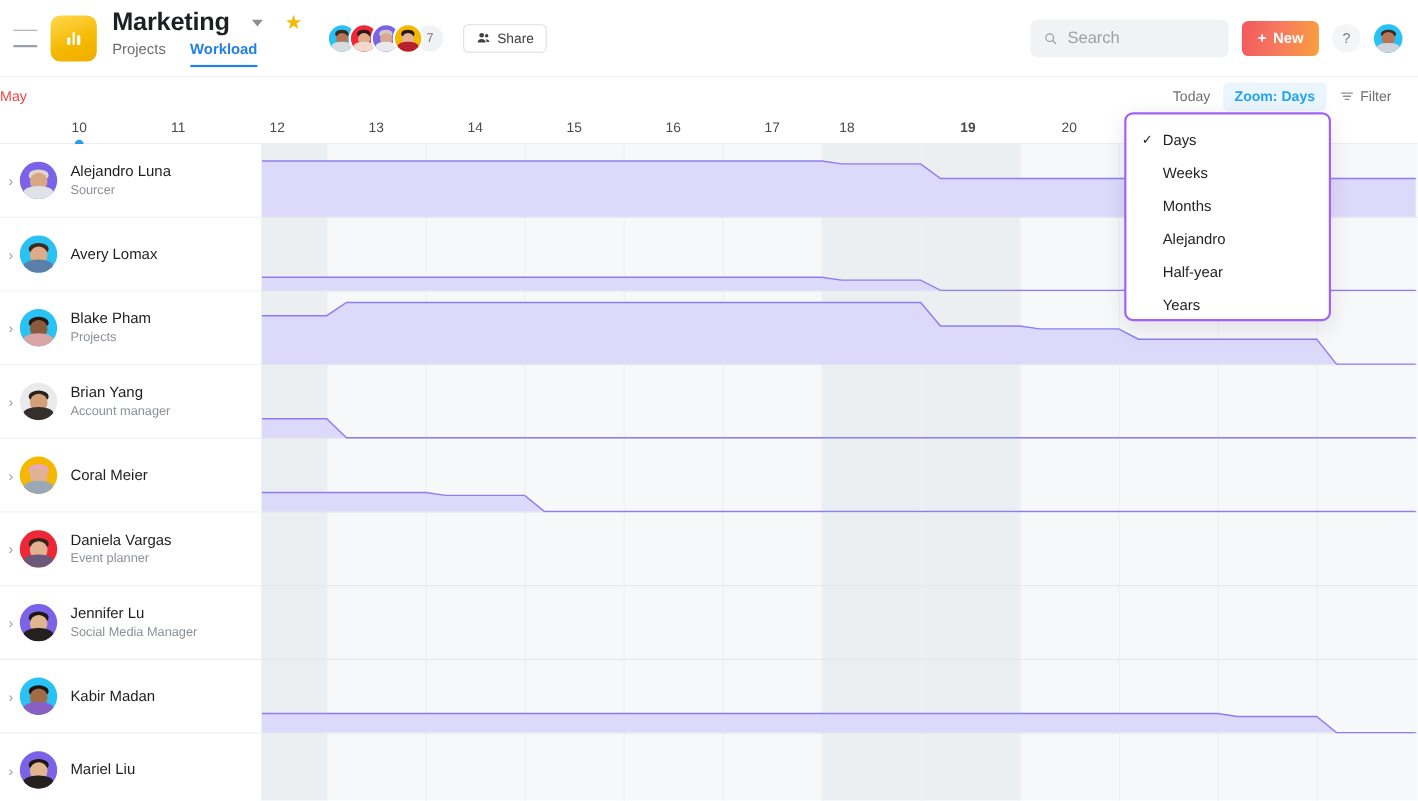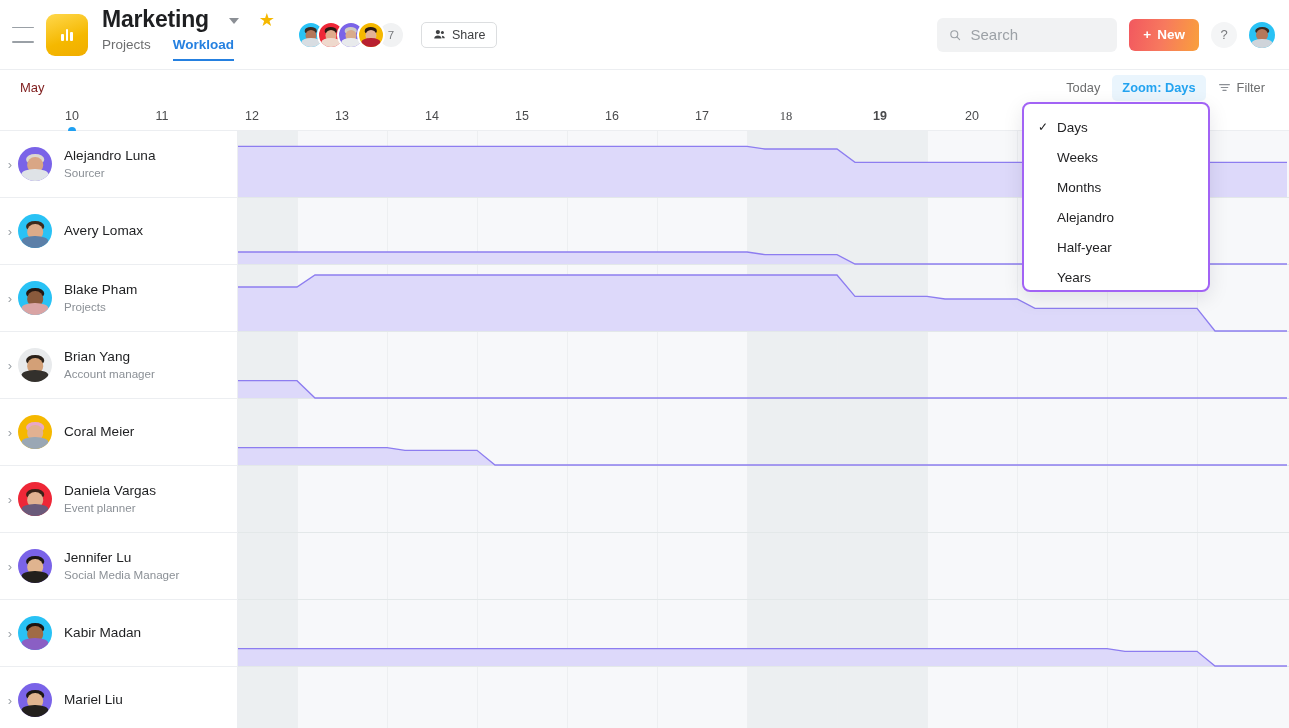--- a/index.html
+++ b/index.html
@@ -90,21 +90,21 @@
     width: 26px; height: 26px; border-radius: 50%; background: #f4f5f6; color: #77797c;
     display: flex; align-items: center; justify-content: center; font-size: 13px; cursor: pointer;
   }
   .me-avatar { width: 26px; height: 26px; border-radius: 50%; overflow: hidden; cursor: pointer; position: relative; }
 
   
   .toolbar {
     position: absolute; top: 70px; left: 0; width: 1289px; height: 35px;
     display: flex; align-items: center;
   }
-  .month-label { font-size: 13px; color: #7f1d1d; margin-left: 20px; }
+  .month-label { font-size: 13px; color: #ef4444; margin-left: 0; }
   .toolbar-right { margin-left: auto; display: flex; align-items: center; gap: 2px; padding-right: 14px; }
   .tb-btn {
     height: 26px; padding: 0 10px; border-radius: 5px; display: flex; align-items: center;
     gap: 6px; font-size: 12.8px; color: #6d6e6f; cursor: pointer; background: transparent;
   }
   .tb-btn.active { color: #23a3f0; background: #eaf5fd; font-weight: 700; }
 
   
   .date-header {
     position: absolute; top: 105px; left: 0; width: 1289px; height: 26px;
@@ -286,21 +286,21 @@
 
   <div class="date-header" id="date-header">
       <div class="date-tick" style="left: 72px;">10</div>
       <div class="date-tick" style="left: 162px;">11</div>
       <div class="date-tick" style="left: 252px;">12</div>
       <div class="date-tick" style="left: 342px;">13</div>
       <div class="date-tick" style="left: 432px;">14</div>
       <div class="date-tick" style="left: 522px;">15</div>
       <div class="date-tick" style="left: 612px;">16</div>
       <div class="date-tick" style="left: 702px;">17</div>
-      <div class="date-tick" style="left: 786px; font-family: Liberation Serif, serif;">18</div>
+      <div class="date-tick" style="left: 770px;">18</div>
       <div class="date-tick" style="left: 880px; font-weight: bold;">19</div>
       <div class="date-tick" style="left: 972px;">20</div>
       <div class="date-tick" style="left: 1062px;">21</div>
       <div class="date-tick" style="left: 1152px;">22</div>
       <div class="date-tick" style="left: 1296px; margin-left: 48px;">23</div>
       <div class="today-dot" style="left: 72px; background: rgb(31, 160, 242);"></div>
     </div>
 
   <div class="body-area">
     <div class="chart-area" id="chart-area">

